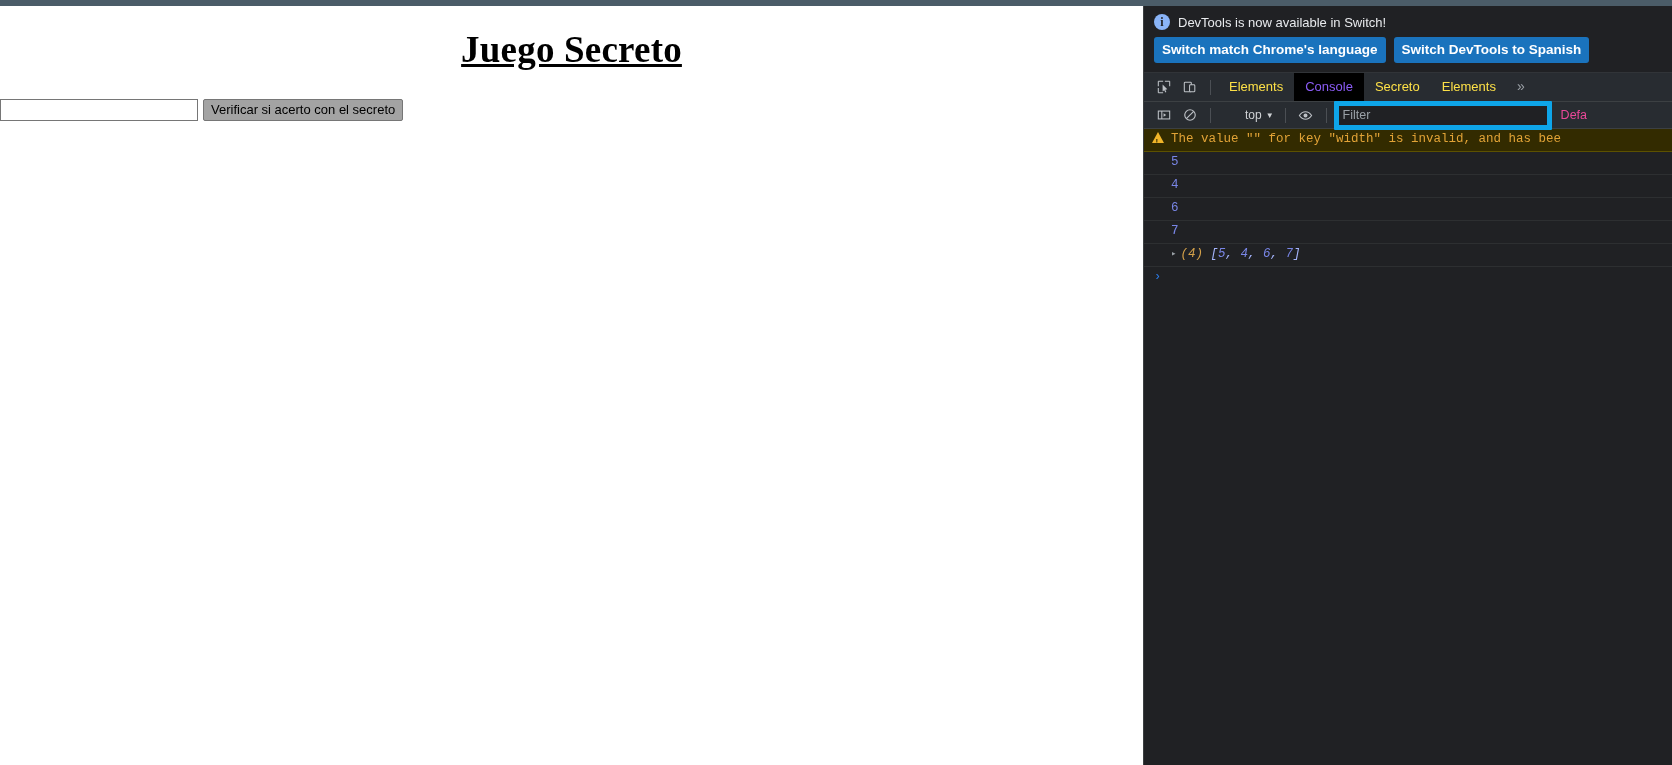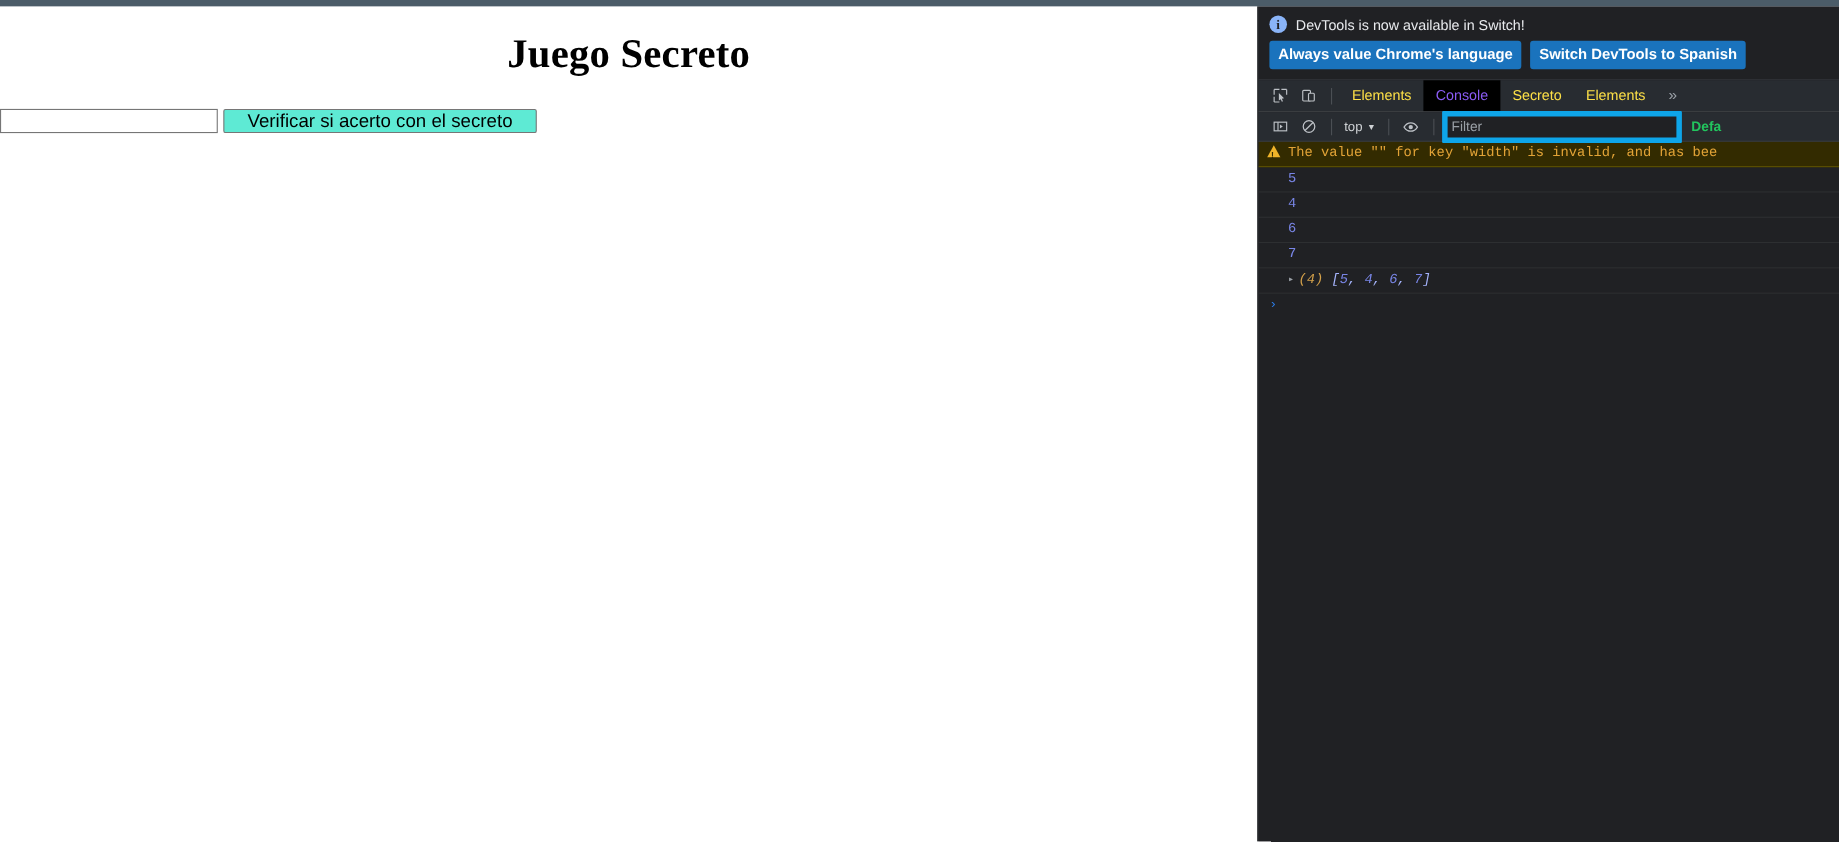--- a/index.html
+++ b/index.html
@@ -26,20 +26,21 @@
 
   
   #page-viewport {
     position: absolute;
     left: 0;
     top: 6px;
     width: 1143px;
     height: 759px;
     background: #ffffff;
     overflow: hidden;
+    text-decoration: underline;
   }
 
   #page-title {
     margin: 0;
     padding-top: 22px;
     text-align: center;
     font-family: "Liberation Serif", serif;
     font-weight: bold;
     font-size: 37px;
     color: #000000;
@@ -64,25 +65,25 @@
     font-family: "Liberation Sans", sans-serif;
     font-size: 13.3px;
     color: #000;
     box-sizing: content-box;
     outline: none;
     border-radius: 0;
   }
 
   #check-button {
     height: 22px;
-    padding: 0 21px;
+    padding: 0 7px;
     border: 1px solid #767676;
-    background: #5eead4;
-    font-family: "Liberation Sans", sans-serif;
-    font-size: 17px;
+    background: #a3a3a3;
+    font-family: "Liberation Sans", sans-serif;
+    font-size: 13px;
     color: #000000;
     border-radius: 2px;
     line-height: 20px;
     cursor: default;
     white-space: nowrap;
   }
 
   
   #devtools {
     position: absolute;
@@ -202,45 +203,45 @@
   }
   #context-select {
     font-size: 12px;
     color: #cfd2d5;
     padding: 0 4px;
     white-space: nowrap;
     cursor: pointer;
     display: flex;
     align-items: center;
     gap: 4px;
+    margin-left: 23px;
   }
   .caret {
     font-size: 8px;
     color: #cfd2d5;
   }
   #filter-input {
     background: #202124;
     border: 5px solid #0ea5e9;
     color: #e8eaed;
     font-size: 12.5px;
     font-family: "Liberation Sans", sans-serif;
     height: 17px;
     width: 200px;
     padding: 1px 4px;
     outline: none;
     border-radius: 1px;
   }
   #filter-input::placeholder { color: #9aa0a6; }
   #levels-label {
     font-size: 12.5px;
-    color: #22c55e;
+    color: #ec4899;
     padding-left: 9px;
     white-space: nowrap;
     cursor: pointer;
-    font-weight: bold;
   }
 
   
   #console-list {
     background: #202124;
     height: 100%;
   }
   .msg {
     display: flex;
     align-items: flex-start;
@@ -330,21 +331,21 @@
 </div>
 
 <div id="devtools">
 
   <div id="infobar">
     <div id="infobar-row">
       <span id="info-icon">i</span>
       <span id="infobar-text">DevTools is now available in Switch!</span>
     </div>
     <div id="infobar-actions">
-      <button class="infobar-btn">Always value Chrome's language</button>
+      <button class="infobar-btn">Switch match Chrome's language</button>
       <button class="infobar-btn">Switch DevTools to Spanish</button>
     </div>
   </div>
 
   <div id="tabbar">
     <span class="tb-icon">
       <svg width="14" height="14" viewBox="0 0 16 16">
         <path d="M1.5 1.5h5.5M1.5 1.5v5.5" stroke="#bdc1c6" stroke-width="1.2" fill="none"></path>
         <path d="M14.5 1.5H9M14.5 1.5v5.5" stroke="#bdc1c6" stroke-width="1.2" fill="none"></path>
         <path d="M1.5 14.5h5.5M1.5 14.5V9" stroke="#bdc1c6" stroke-width="1.2" fill="none"></path>

